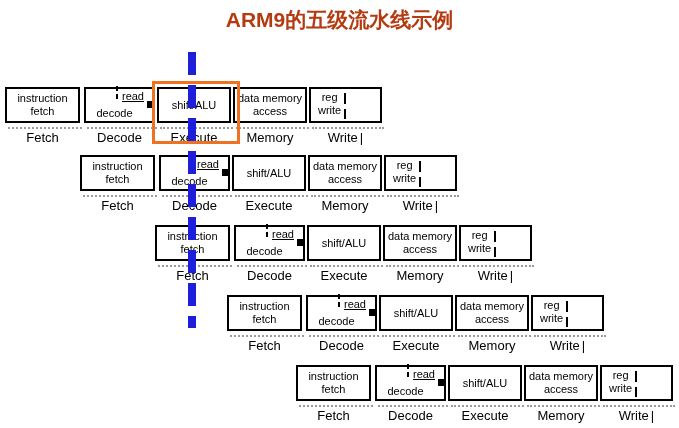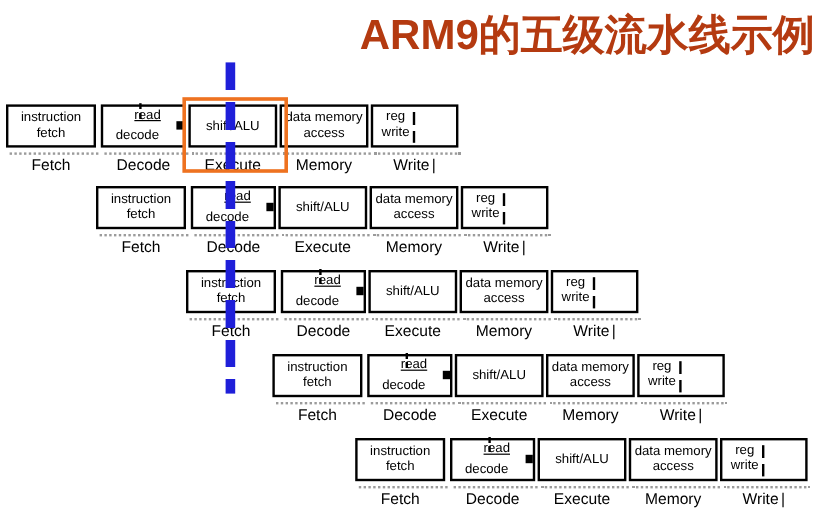--- a/index.html
+++ b/index.html
@@ -1,40 +1,40 @@
 <!DOCTYPE html>
 <html><head>
 <meta charset="utf-8">
 <style>
   html,body{margin:0;padding:0;background:#fff;}
   .canvas{
     position:relative;width:679px;height:428px;background:#ffffff;
     font-family:"Liberation Sans", sans-serif;overflow:hidden;
   }
   .title{
-    position:absolute;top:6px;left:0;right:0;text-align:right;
-    font-size:35px;font-weight:bold;color:var(--title-red,#b43a10);
+    position:absolute;top:6px;left:0;right:0;text-align:center;
+    font-size:21px;font-weight:bold;color:var(--title-red,#b43a10);
   }
   .timeline{
     position:absolute;left:188px;top:52px;width:8px;height:276px;z-index:30;
     background:repeating-linear-gradient(to bottom,var(--blue,#1f1fd9) 0 23px,transparent 23px 33px);
   }
   .prow{position:absolute;width:382px;height:62px;}
   .pbox{
     position:absolute;top:0;height:36px;border:2px solid #000;background:#fff;
     box-sizing:border-box;display:flex;flex-direction:column;align-items:center;
     justify-content:center;font-size:11px;line-height:1.15;text-align:center;color:#000;
   }
   .pbox::after{
     content:"";position:absolute;left:1px;right:-4px;bottom:-8px;
     border-bottom:2px dotted #9b9b9b;
   }
   .plabel{position:absolute;top:43px;font-size:13px;color:#000;text-align:center;white-space:nowrap;}
   .pbox.decode,.pbox.regwrite{display:block;}
-  .decode .read{position:absolute;top:1px;right:19px;text-decoration:underline;}
+  .decode .read{position:absolute;top:1px;right:9px;text-decoration:underline;}
   .decode .tick{
     position:absolute;left:45%;top:-3px;width:2px;height:15px;
     background:repeating-linear-gradient(to bottom,#000 0 5px,transparent 5px 8px);
   }
   .decode .notch{position:absolute;right:0;top:12px;width:6px;height:7px;background:#000;}
   .decode .dmain{position:absolute;bottom:1px;left:0;right:10px;text-align:center;}
   .regwrite .rwtext{position:absolute;left:7px;top:2px;text-align:center;}
   .regwrite .rwdash{
     position:absolute;left:48%;top:4px;width:2px;height:26px;
     background:repeating-linear-gradient(to bottom,#000 0 11px,transparent 11px 16px);

